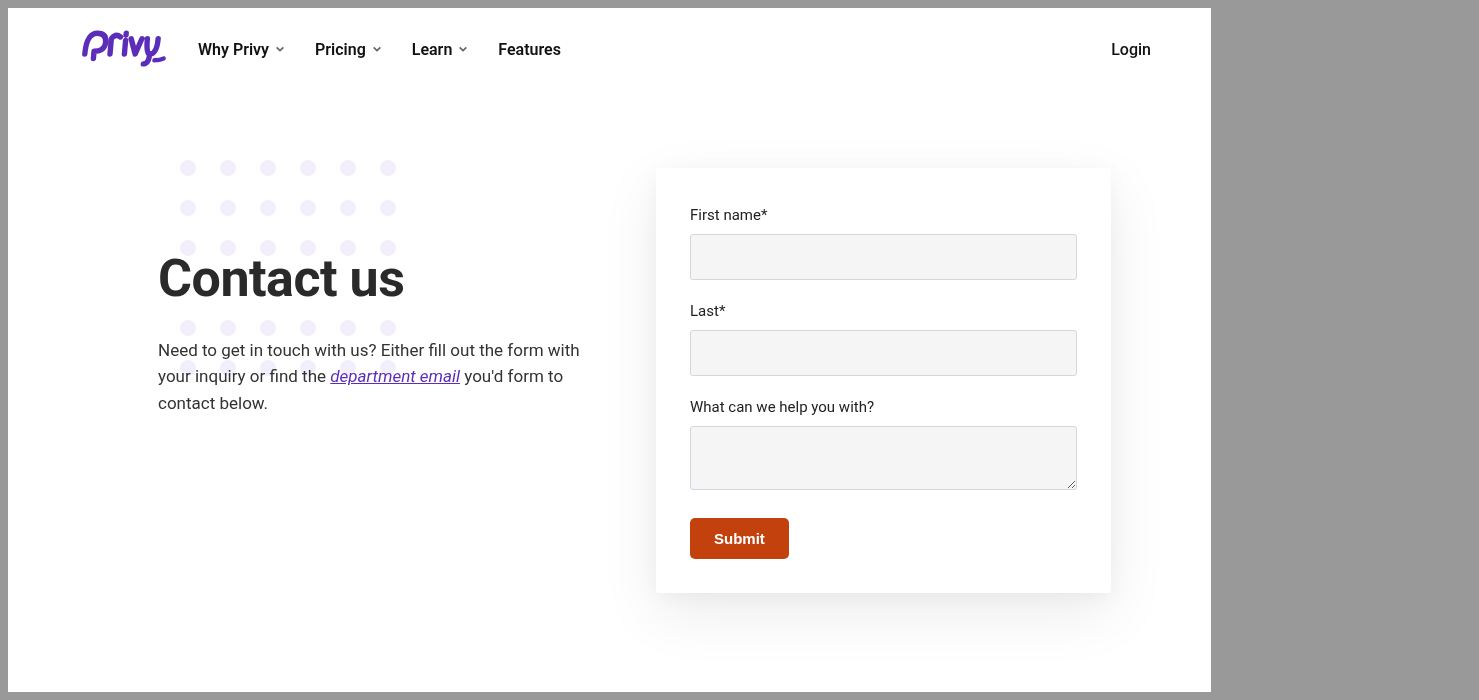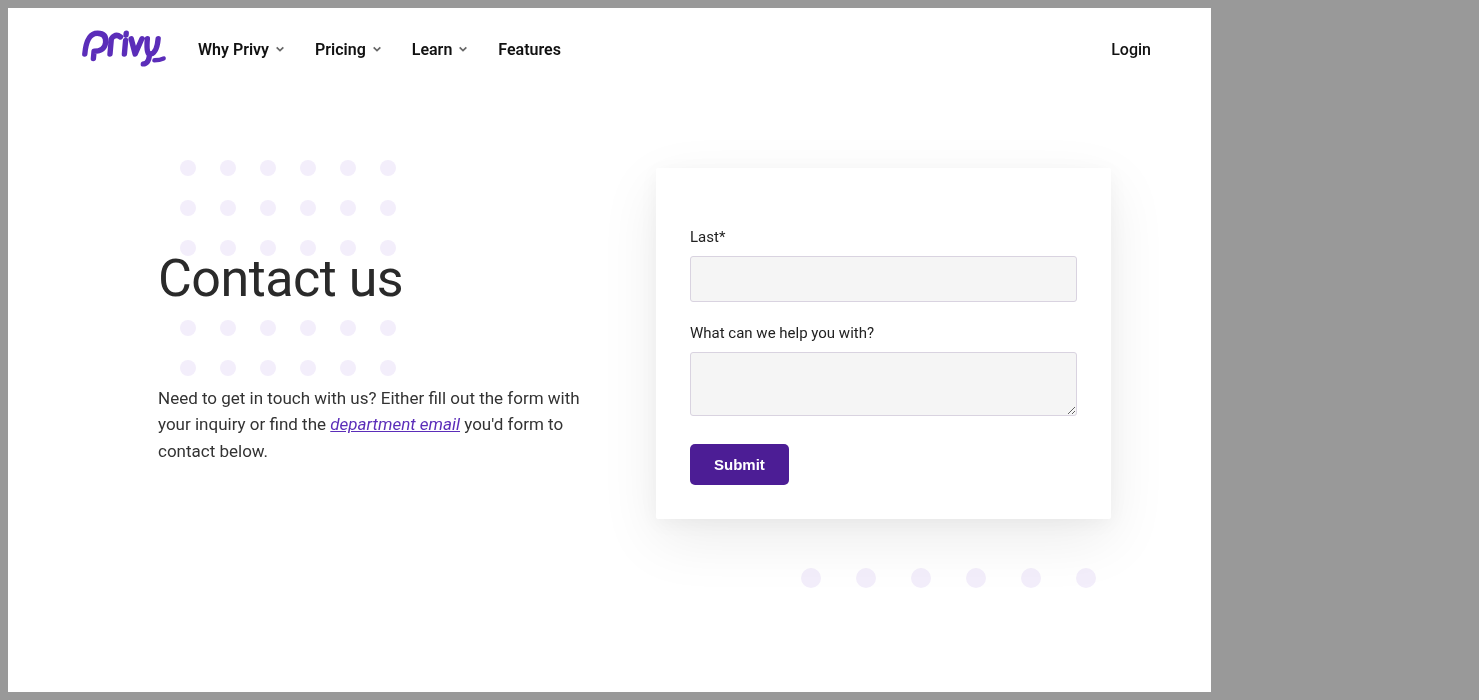--- a/index.html
+++ b/index.html
@@ -81,23 +81,23 @@
   .dot-pattern circle { fill: #f3eefb; }
 
   .left-col {
     flex: 1;
     position: relative;
     z-index: 1;
     padding-top: 60px;
   }
   .page-title {
     font-size: 52px;
-    font-weight: 400;
+    font-weight: 700;
     color: #2a2a2a;
-    margin-bottom: 76px;
+    margin-bottom: 28px;
     letter-spacing: -0.5px;
   }
   .intro-text {
     font-size: 17px;
     color: #333;
     line-height: 1.55;
     max-width: 560px;
   }
   .dept-link {
     color: #5b2db9;
@@ -130,21 +130,21 @@
     background: #f5f5f5;
     border: 1px solid #d9d3e0;
     border-radius: 3px;
     padding: 12px 10px;
     font-size: 15px;
     font-family: inherit;
   }
   .form-input { height: 46px; }
   .form-textarea { height: 64px; resize: both; }
   .submit-btn {
-    background: #4c1d95;
+    background: #c2410c;
     color: #fff;
     font-weight: 700;
     font-size: 15px;
     padding: 12px 24px;
     border: none;
     border-radius: 5px;
     cursor: pointer;
     margin-top: 6px;
   }
 
@@ -249,20 +249,24 @@
       <circle cx="20" cy="20" r="10"></circle>
         <circle cx="75" cy="20" r="10"></circle>
         <circle cx="130" cy="20" r="10"></circle>
         <circle cx="185" cy="20" r="10"></circle>
         <circle cx="240" cy="20" r="10"></circle>
         <circle cx="295" cy="20" r="10"></circle>
     </svg>
 
     <div class="form-card">
       <div class="form-row">
+        <div class="form-group">
+          <label class="form-label">First name*</label>
+          <input class="form-input" type="text" value="" style="">
+        </div>
       </div>
 
       <div class="form-row">
         <div class="form-group full">
           <label class="form-label">Last*</label>
           <input class="form-input" type="email" value="" style="">
         </div>
       </div>
 
       <div class="form-row">

